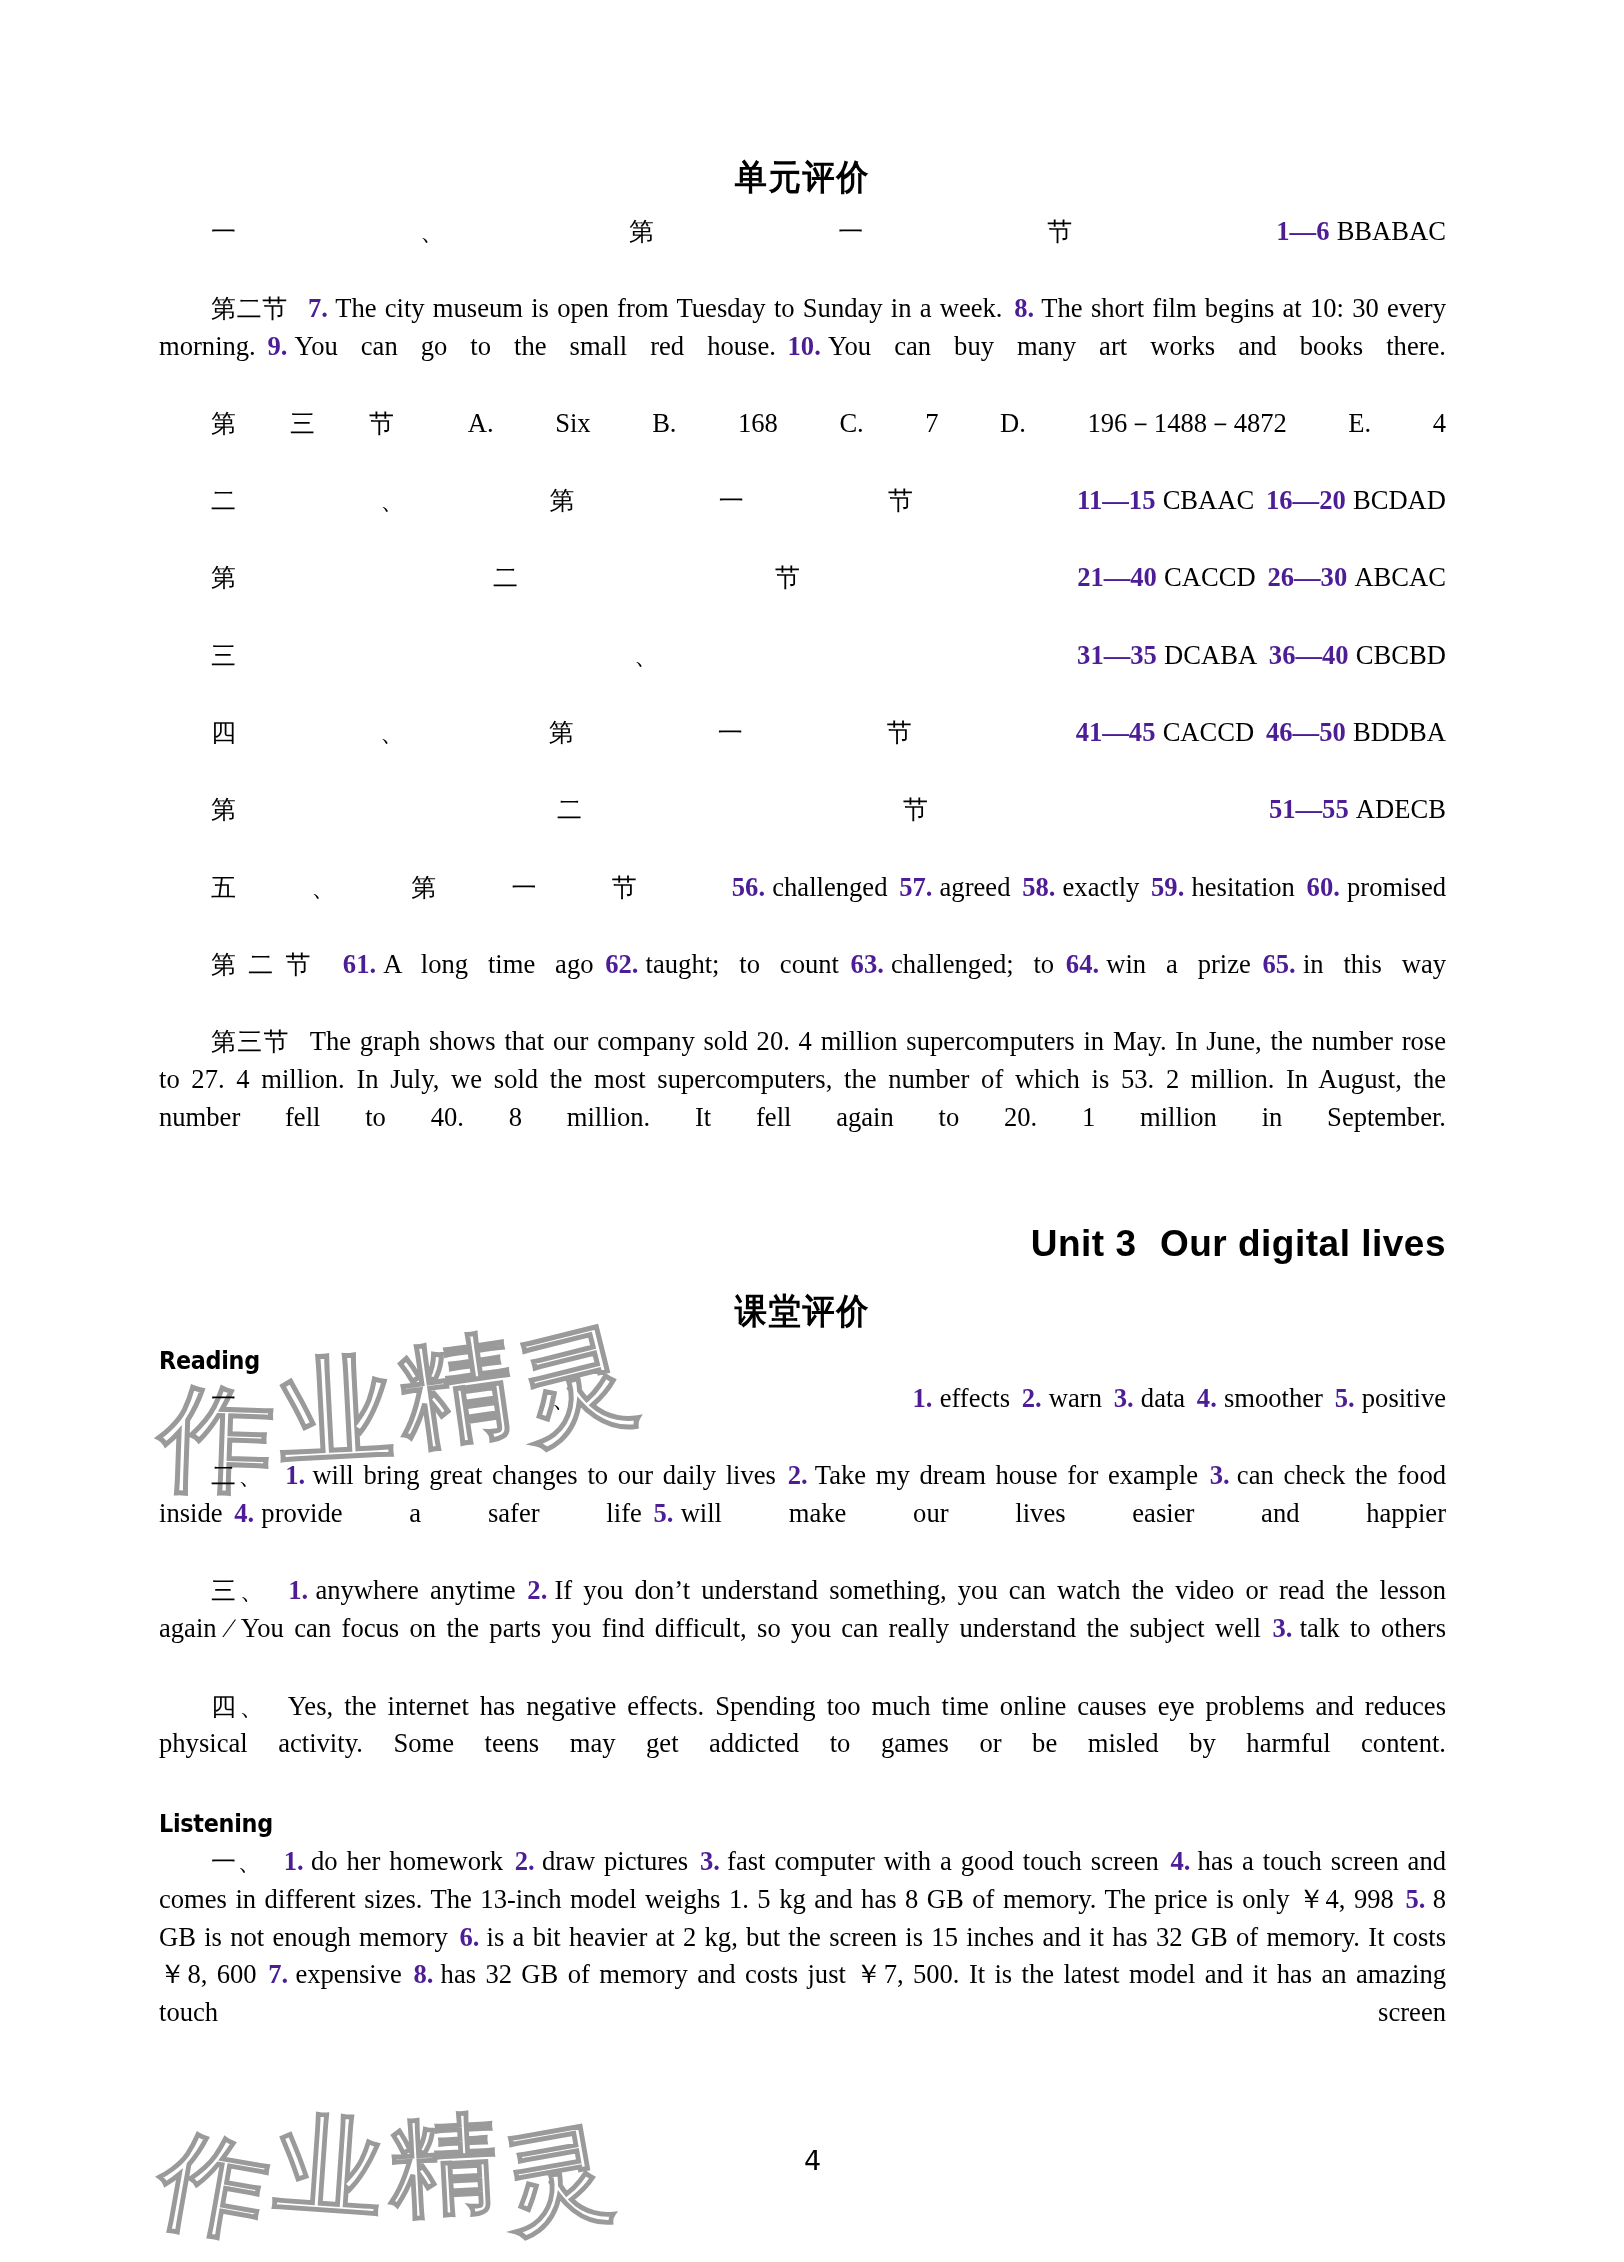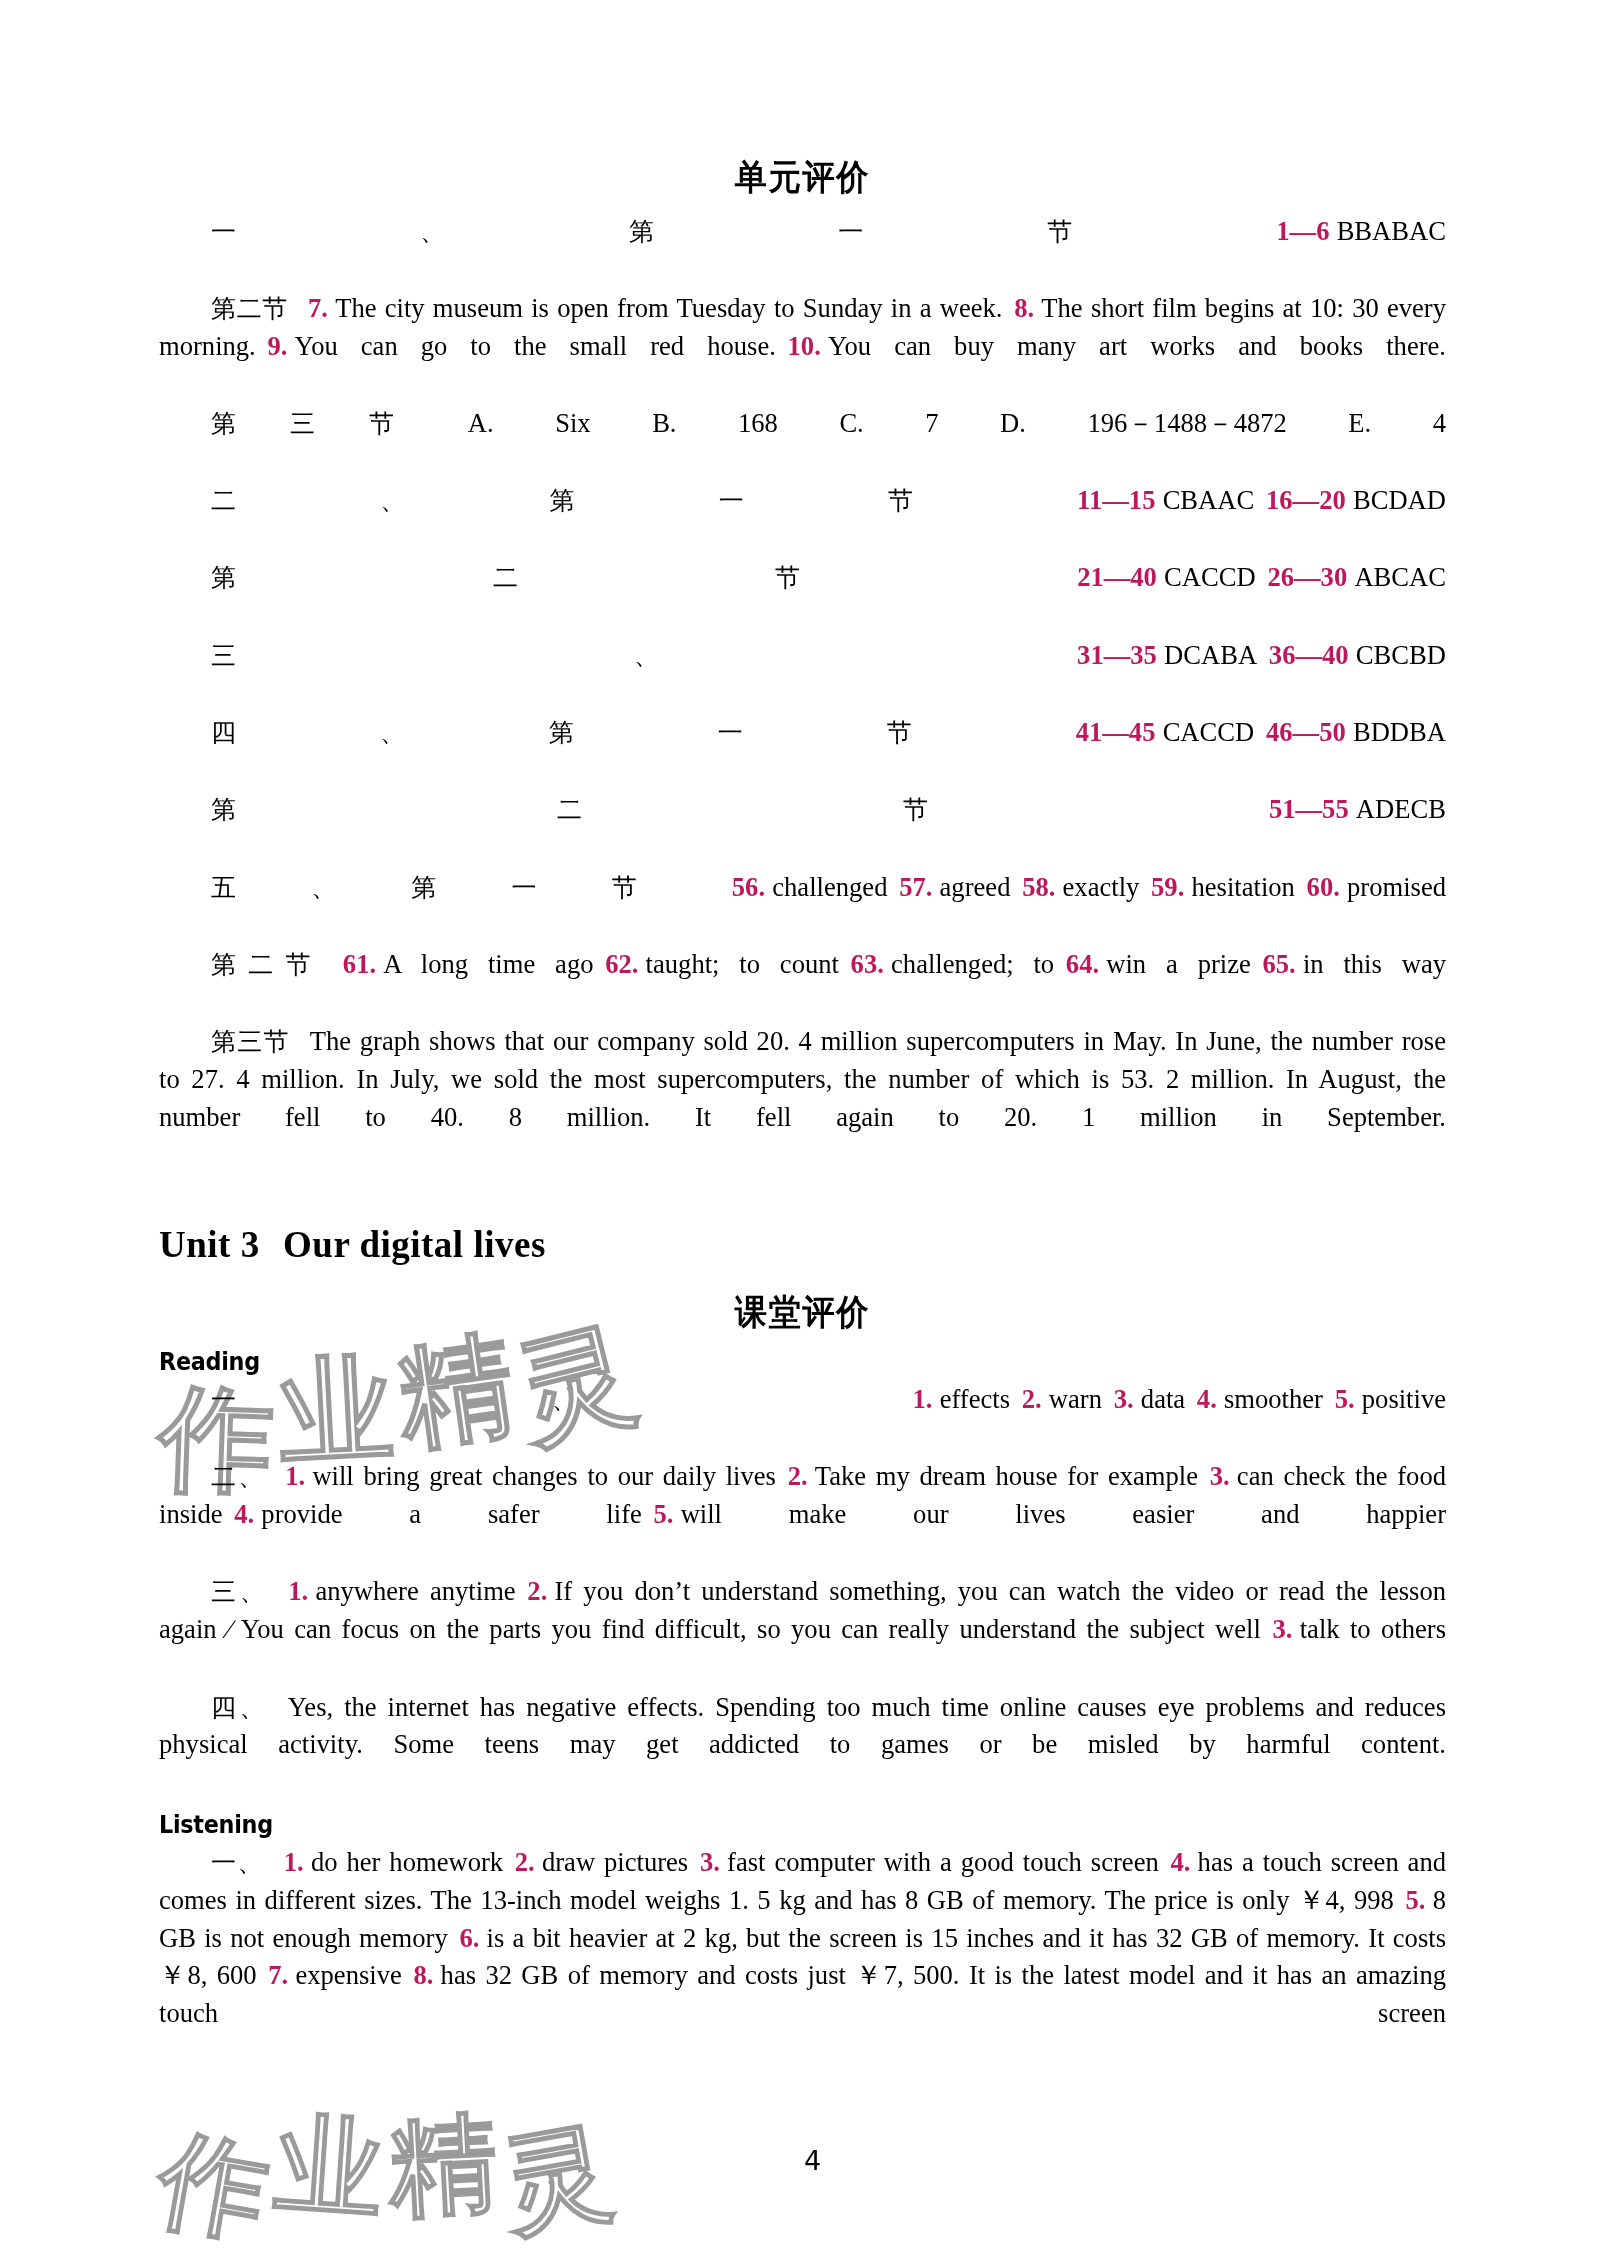--- a/index.html
+++ b/index.html
@@ -35,22 +35,22 @@
     text-align: center;
     font-family: "DejaVu Sans", sans-serif;
     font-weight: bold;
     font-size: 35px;
     letter-spacing: 1.8px;
     margin: 0 0 16px 0;
     line-height: 1.1;
     transform: scaleX(0.92);
   }
   .unit-title {
-    text-align: left;
-    font-family: Liberation Serif, serif;
+    text-align: right;
+    font-family: Liberation Sans, sans-serif;
     font-weight: bold;
     font-size: 37px;
     margin: 49px 0 27px 0;
     letter-spacing: 0.5px;
   }
   .unit-title .gap { display:inline-block; width: 23.4px; }
 
   .subject-head {
     font-family: "DejaVu Sans", sans-serif;
     font-weight: bold;
@@ -75,21 +75,21 @@
   p.just { text-align: justify; }
   p.just::after {
     content: "";
     display: inline-block;
     width: 100%;
   }
 
   .cn { font-family: "DejaVu Sans", sans-serif; font-size: 25px; }
 
   .num {
-    color: #be185d;
+    color: #4c1d95;
     font-weight: bold;
   }
   .sp { display: inline-block; width: 11.7px; }
   .sp-s { display: inline-block; width: 7.2px; }
   .sp-l { display: inline-block; width: 20px; }
 
   
   .watermark {
     position: absolute;
     color: transparent;

